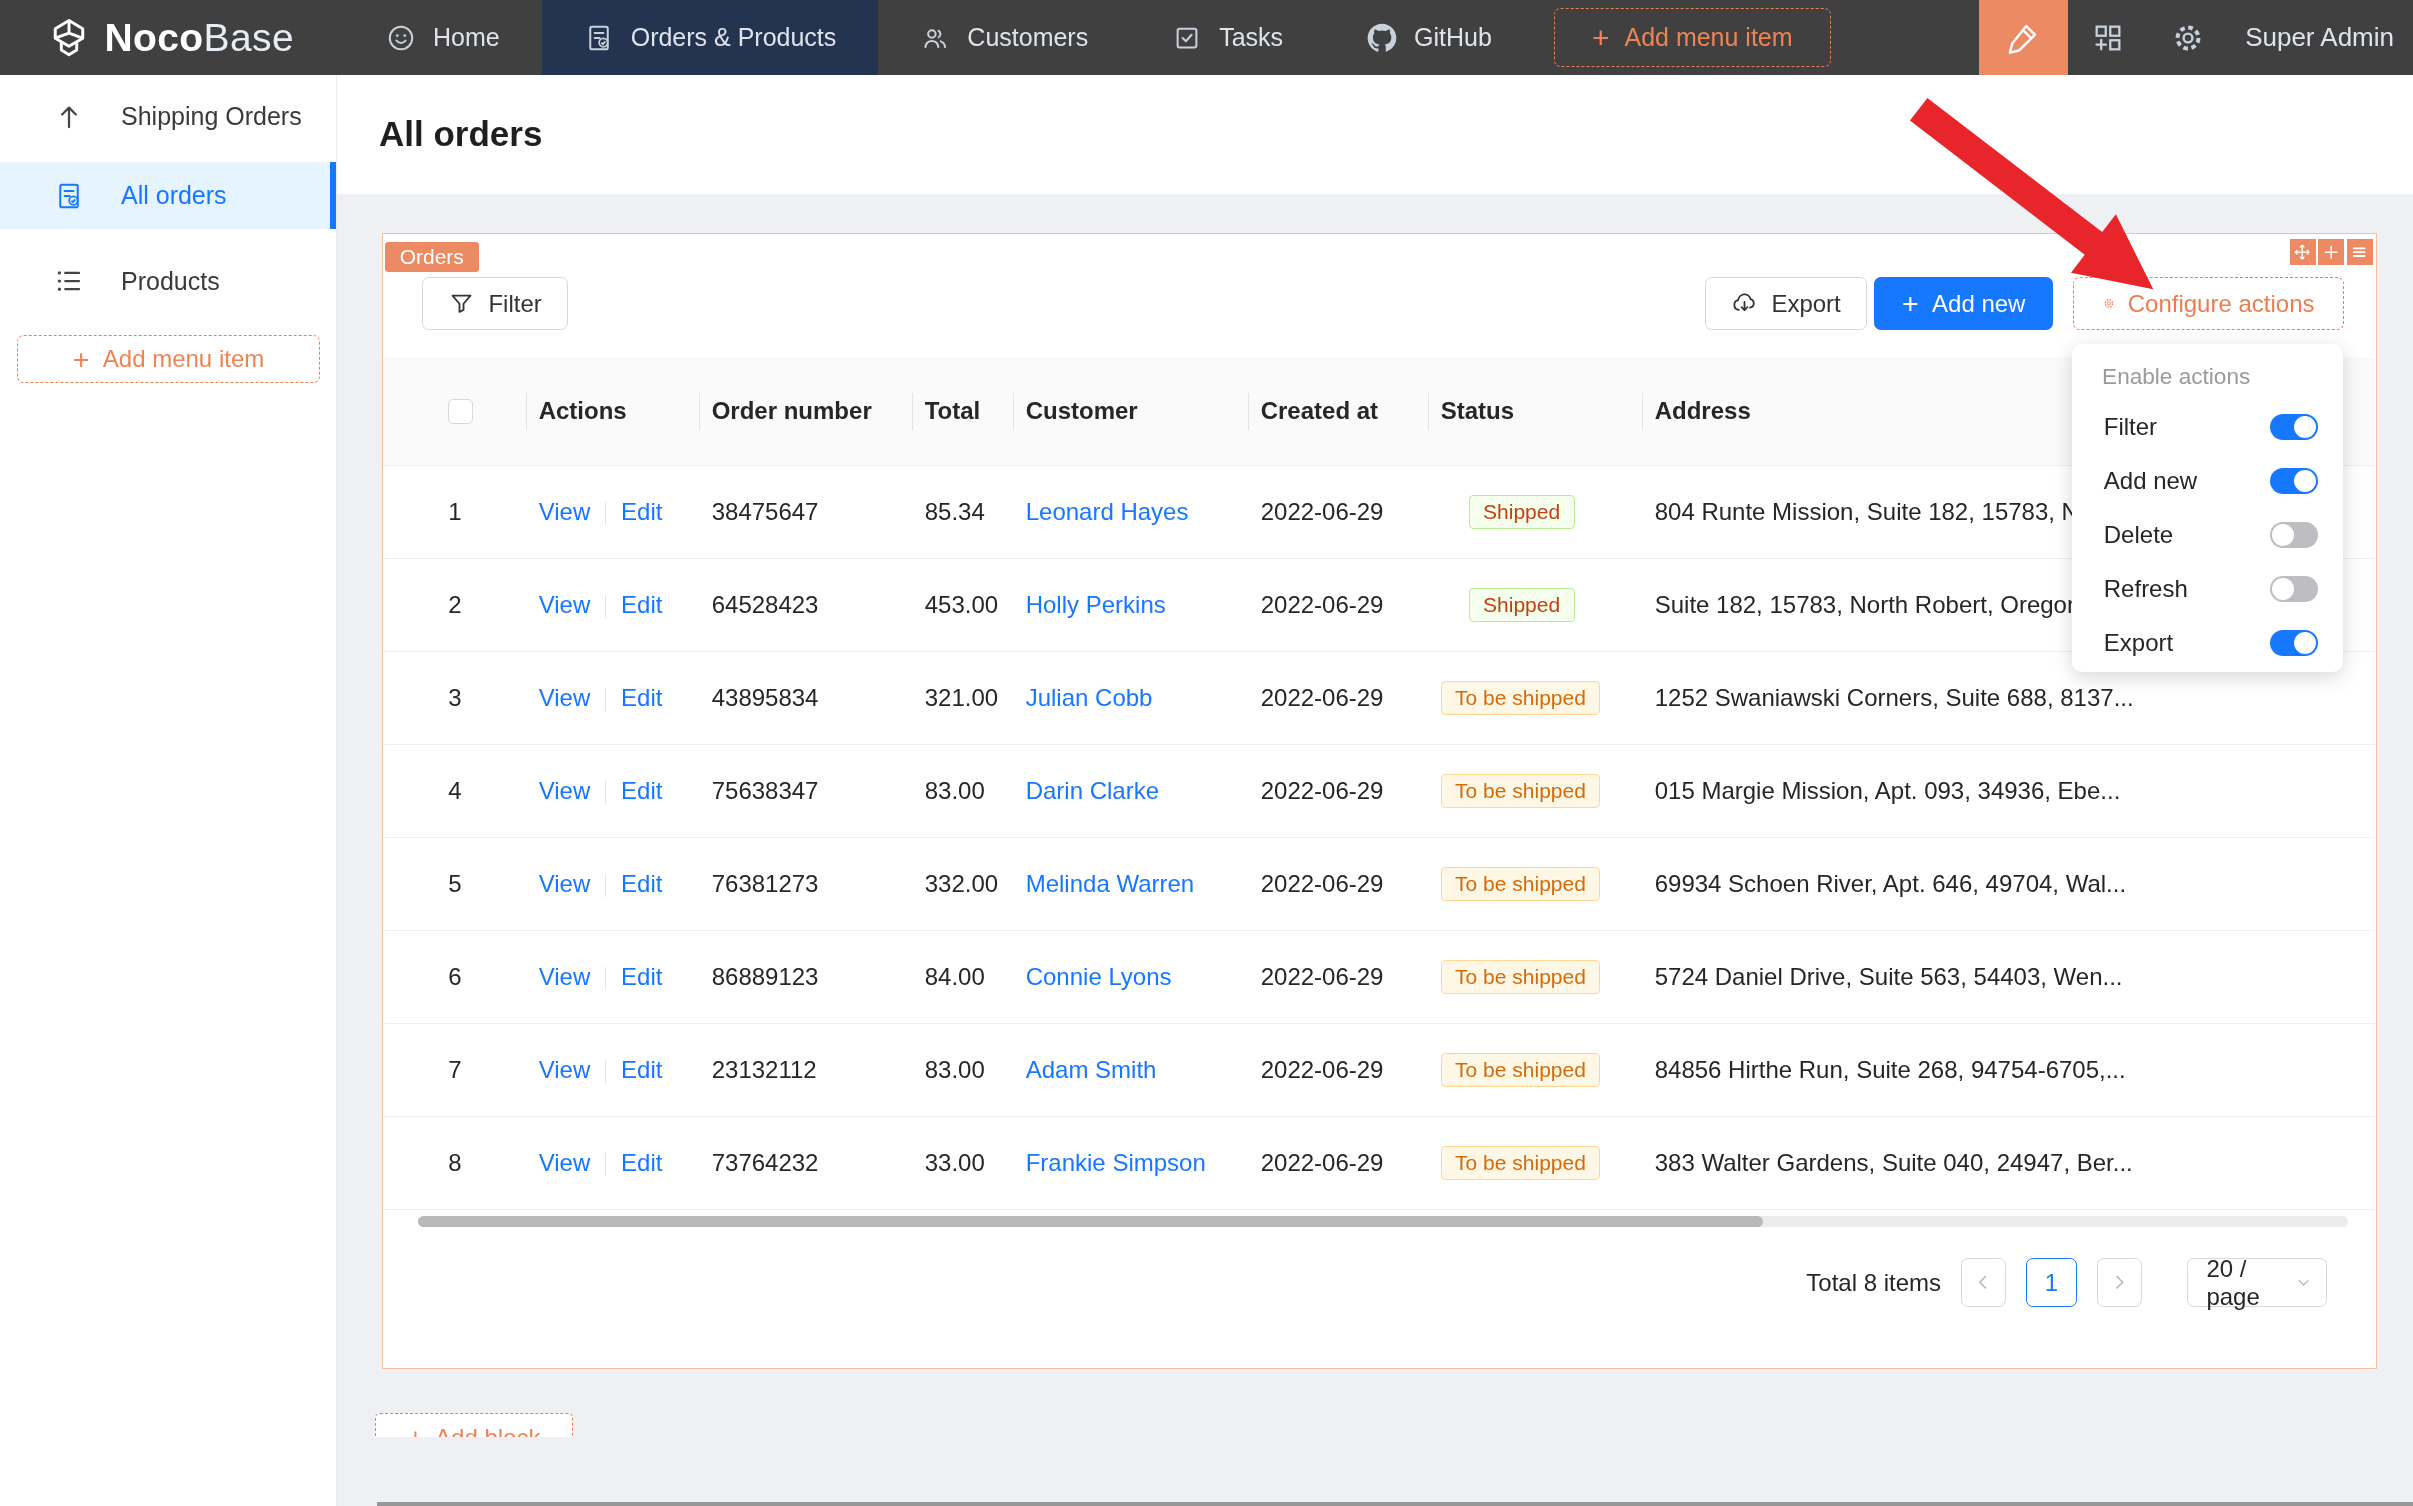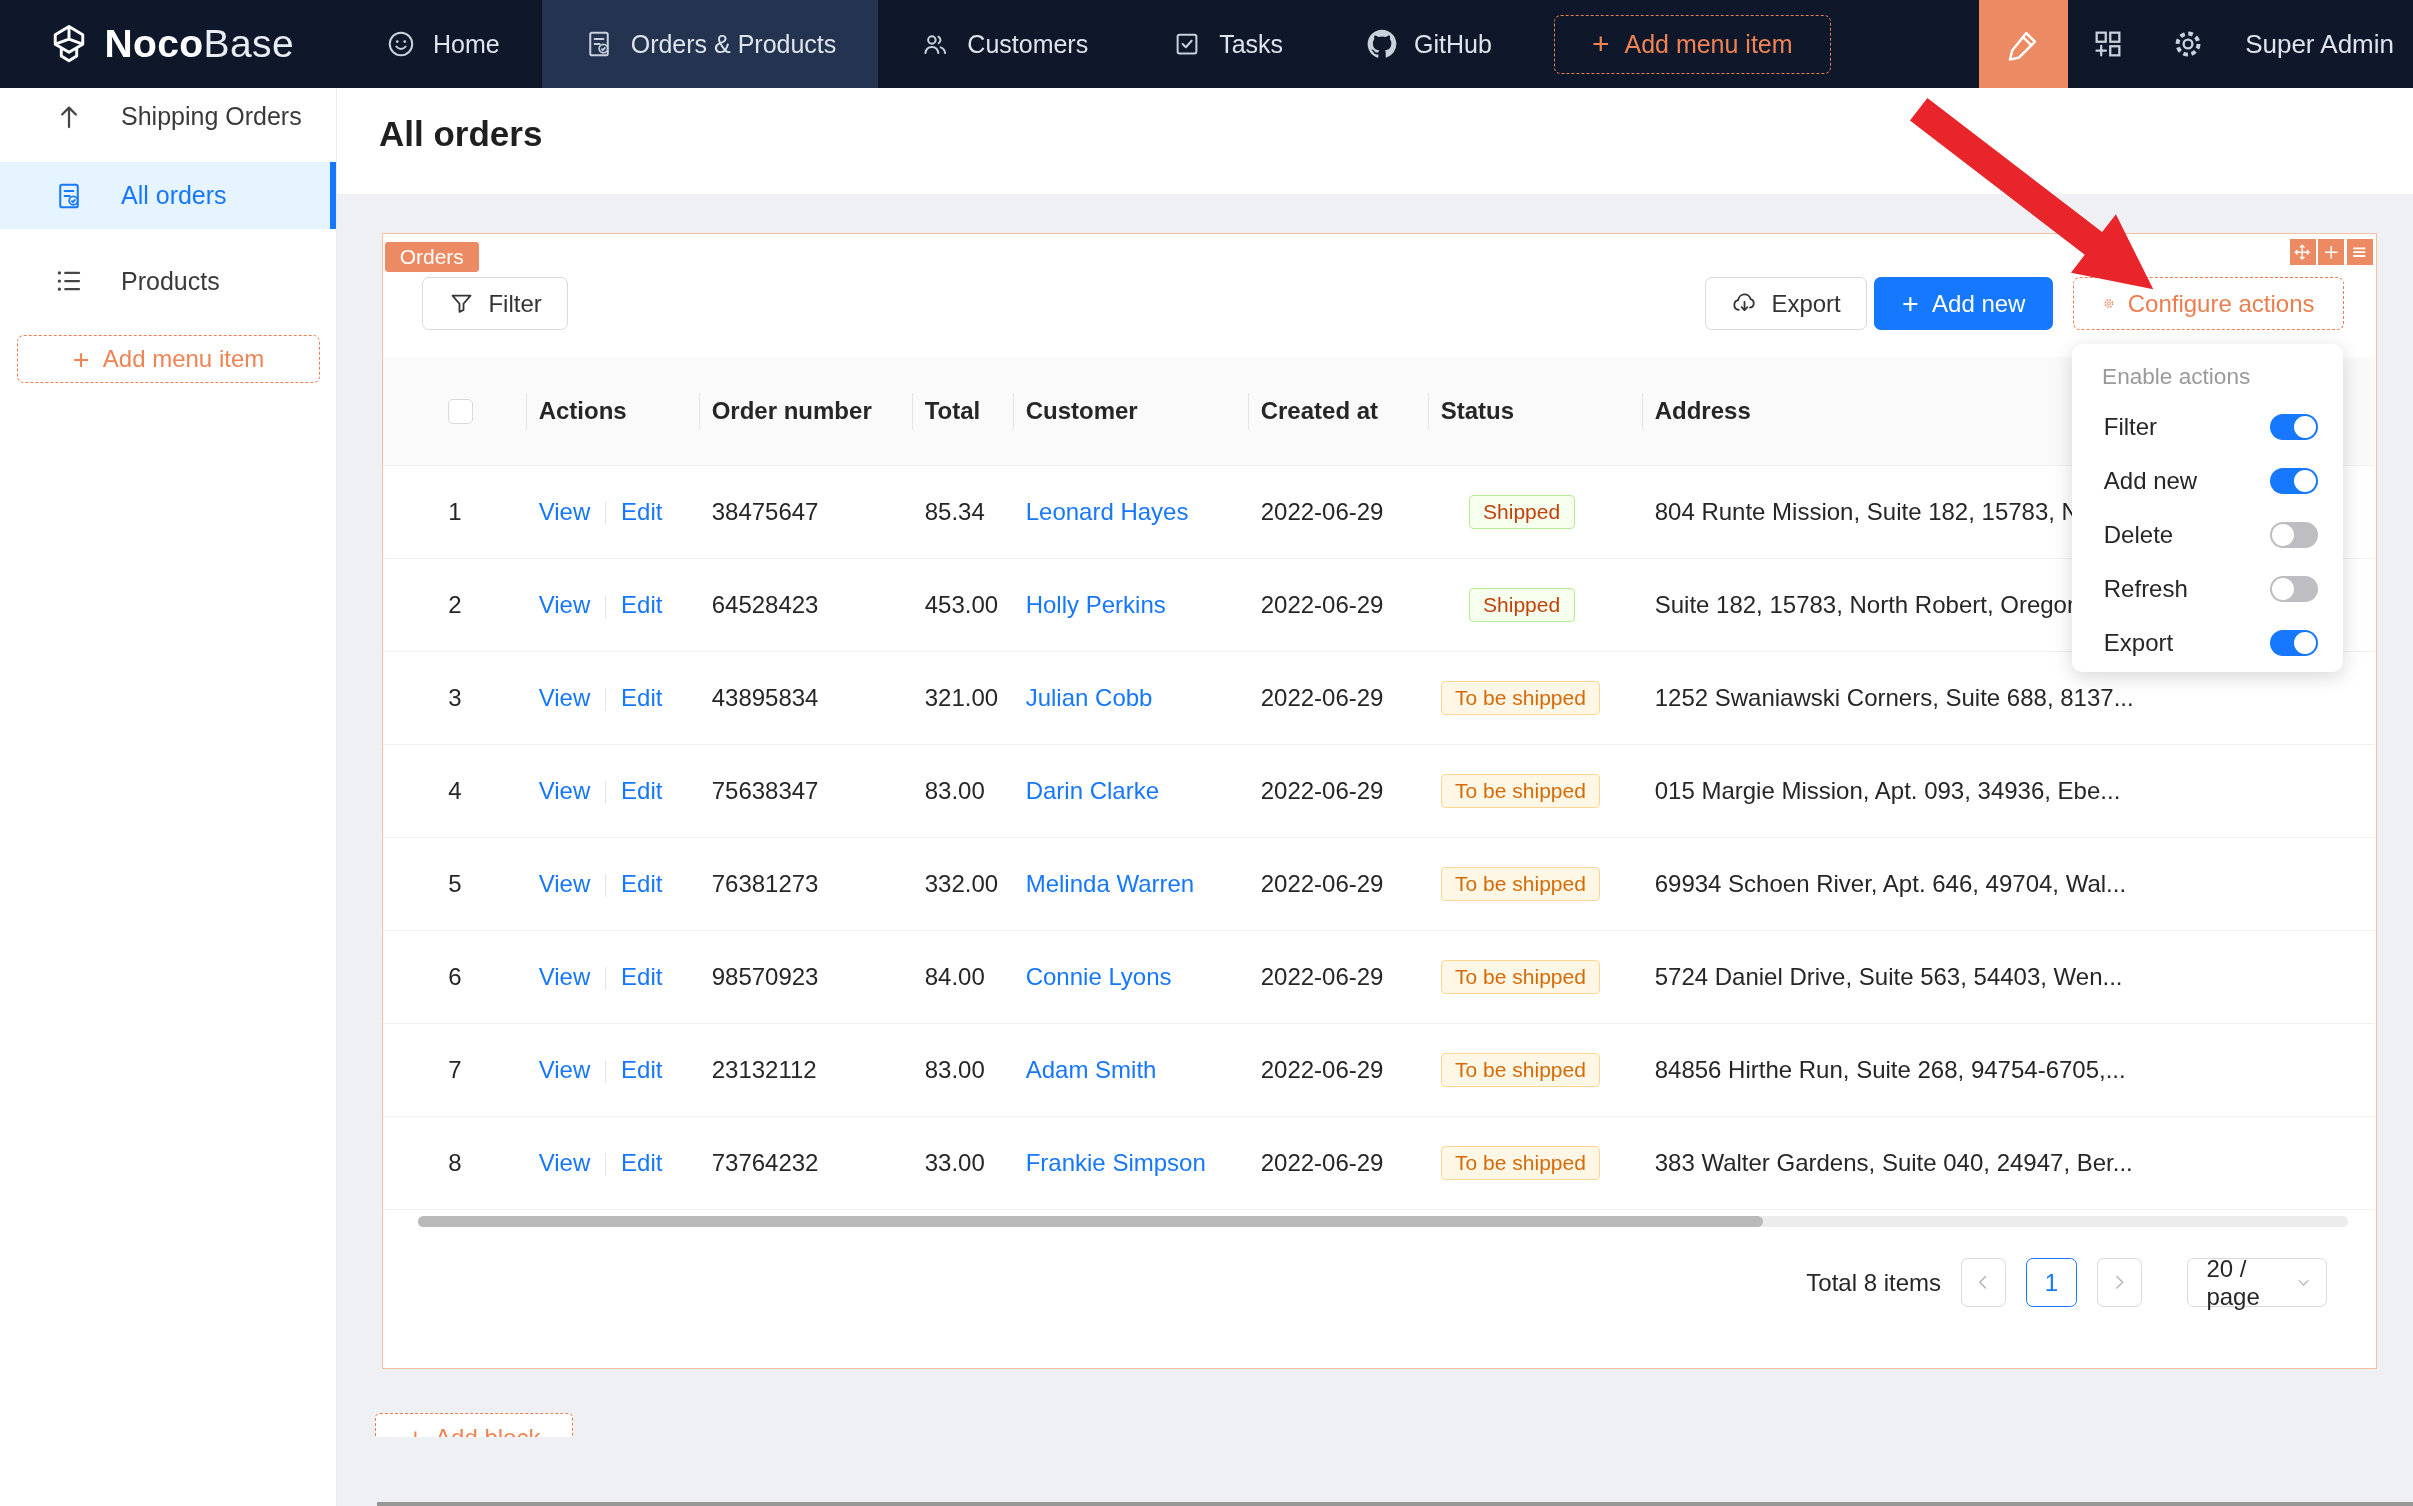--- a/index.html
+++ b/index.html
@@ -1,21 +1,21 @@
 <!DOCTYPE html>
 <html style="font-size:13.4px"><head>
 <meta charset="utf-8">
 <style>
   * { margin:0; padding:0; box-sizing:border-box; }
   html,body { width:2413px; height:1507px; overflow:hidden;
     font-family:"Liberation Sans","DejaVu Sans",sans-serif; color:#262626; background:#fff; }
 
   
-  .navbar { position:absolute; left:0; top:0; width:2413px; height:88px;
-    background:#0f172a; display:flex; align-items:stretch; z-index:30; }
+  .navbar { position:absolute; left:0; top:0; width:2413px; height:75px;
+    background:#404040; display:flex; align-items:stretch; z-index:30; }
   .nav-logo { display:flex; align-items:center; gap:13.4px; padding:0 50px 0 47px; }
   .nav-logo svg { width:44px; height:44px; }
   .logo-text { font-size:39px; letter-spacing:0.4px; color:#fff; white-space:nowrap; }
   .logo-text b { font-weight:800; }
   .logo-text span { font-weight:300; color:#e8edf3; }
   .nav-item { display:flex; align-items:center; gap:17px; padding:0 42px;
     color:#dfe4ec; font-size:25px; cursor:pointer; white-space:nowrap; }
   .nav-item svg { width:30px; height:30px; color:#c9d1dd; }
   .nav-item.active { background:#233350; }
   .nav-add { align-self:center; margin-left:20px; display:flex; align-items:center; gap:15px;
@@ -373,21 +373,21 @@
             <div class="cell">76381273</div>
             <div class="cell c-right">332.00</div>
             <div class="cell"><span class="link">Melinda Warren</span></div>
             <div class="cell">2022-06-29</div>
             <div class="cell"><span class="badge to_be_shipped">To be shipped</span></div>
             <div class="cell">69934 Schoen River, Apt. 646, 49704, Wal...</div>
           </div>
           <div class="trow">
             <div class="cell c-center">6</div>
             <div class="cell"><span class="link">View</span><span class="vdiv"></span><span class="link">Edit</span></div>
-            <div class="cell">98570923</div>
+            <div class="cell">86889123</div>
             <div class="cell c-right">84.00</div>
             <div class="cell"><span class="link">Connie Lyons</span></div>
             <div class="cell">2022-06-29</div>
             <div class="cell"><span class="badge to_be_shipped">To be shipped</span></div>
             <div class="cell">5724 Daniel Drive, Suite 563, 54403, Wen...</div>
           </div>
           <div class="trow">
             <div class="cell c-center">7</div>
             <div class="cell"><span class="link">View</span><span class="vdiv"></span><span class="link">Edit</span></div>
             <div class="cell">23132112</div>

